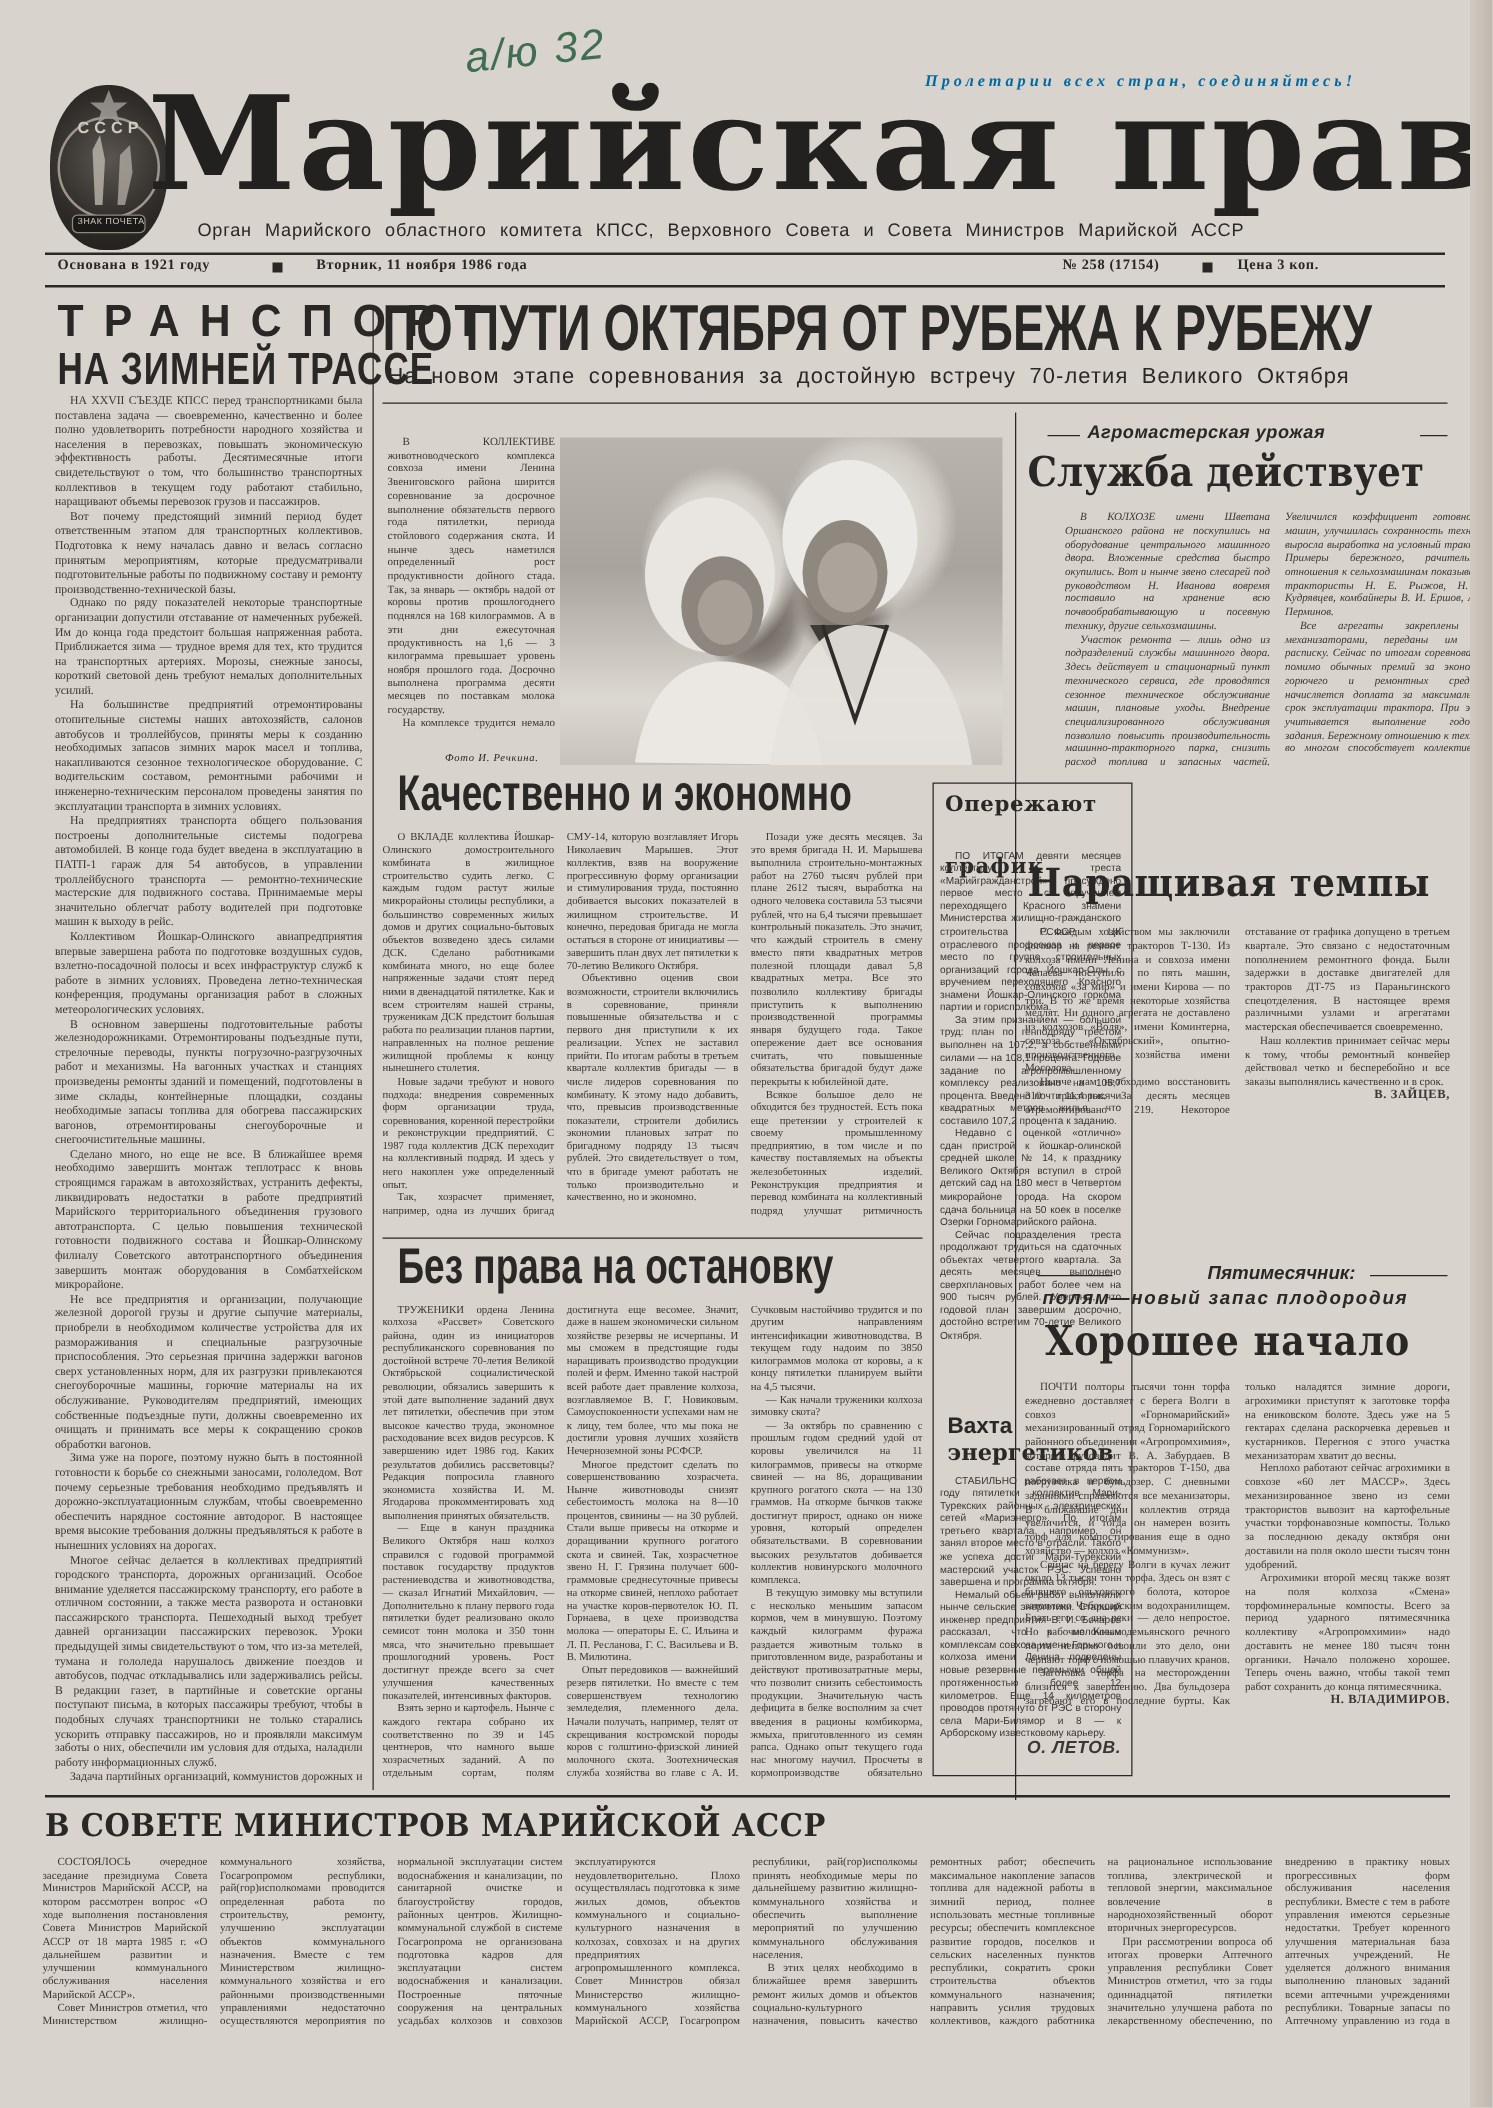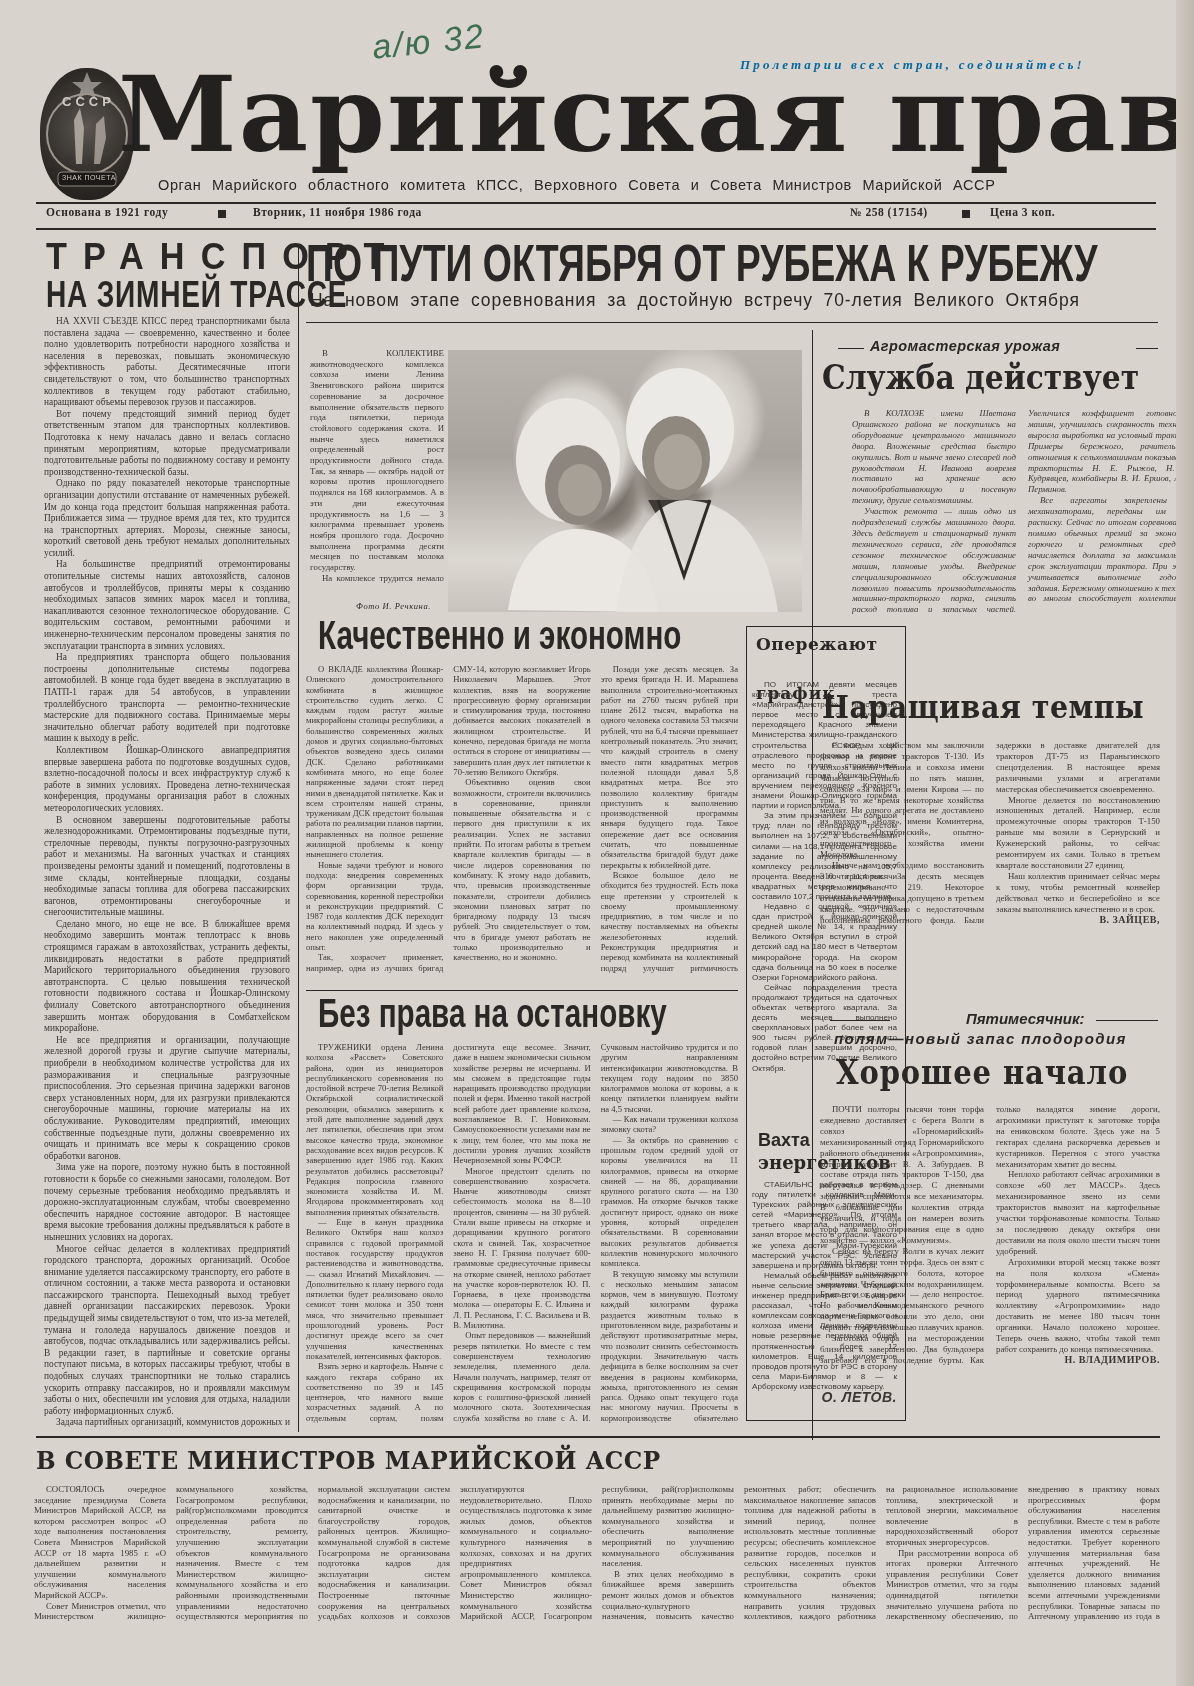--- a/index.html
+++ b/index.html
@@ -159,21 +159,20 @@
   <p>— За октябрь по сравнению с прошлым годом средний удой от коровы увеличился на 11 килограммов, привесы на откорме свиней — на 86, доращивании крупного рогатого скота — на 130 граммов. На откорме бычков также достигнут прирост, однако он ниже уровня, который определен обязательствами. В соревновании высоких результатов добивается коллектив новинурского молочного комплекса.</p>
   <p>В текущую зимовку мы вступили с несколько меньшим запасом кормов, чем в минувшую. Поэтому каждый килограмм фуража раздается животным только в приготовленном виде, разработаны и действуют противозатратные меры, что позволит снизить себестоимость продукции. Значительную часть дефицита в белке восполним за счет введения в рационы комбикорма, жмыха, приготовленного из семян рапса. Однако опыт текущего года нас многому научил. Просчеты в кормопроизводстве обязательно учтем. В частности, намечаем расширить площади белковосодержащих трав.</p>
 
 </div>
 
 <div class="abs" style="left:822px;top:688px;font-family:'DejaVu Serif',serif;font-weight:bold;font-size:31px;line-height:38px;white-space:nowrap;letter-spacing:0.5px;transform:scaleX(0.92);transform-origin:left top;">Наращивая темпы</div>
 
 <div class="col txt" style="left:820px;top:740px;width:340px;height:236px;column-count:2;column-gap:12px;font-size:8.8px;line-height:10.9px;">
   <p>С каждым хозяйством мы заключили договор на ремонт тракторов Т-130. Из колхоза имени Ленина и совхоза имени Чапаева поступило по пять машин, совхозов «За мир» и имени Кирова — по три. В то же время некоторые хозяйства медлят. Ни одного агрегата не доставлено из колхозов «Воля», имени Коминтерна, совхоза «Октябрьский», опытно-производственного хозяйства имени Мосолова.</p>
   <p>Нынче нам необходимо восстановить 310 тракторов. За десять месяцев отремонтировано 219. Некоторое отставание от графика допущено в третьем квартале. Это связано с недостаточным пополнением ремонтного фонда. Были задержки в доставке двигателей для тракторов ДТ-75 из Параньгинского спецотделения. В настоящее время различными узлами и агрегатами мастерская обеспечивается своевременно.</p>
-  <p>Многое делается по восстановлению изношенных деталей. Например, если промежуточные опоры тракторов Т-150 раньше мы возили в Сернурский и Куженерский районы, то сейчас ремонтируем их сами. Только в третьем квартале восстановили 27 единиц.</p>
   <p>Наш коллектив принимает сейчас меры к тому, чтобы ремонтный конвейер действовал четко и бесперебойно и все заказы выполнялись качественно и в срок.</p>
   <div class="sig">В. ЗАЙЦЕВ,</div>
 
 </div>
 
 <div class="abs" style="left:830px;top:1020px;width:60px;height:1px;background:#2a2826;"></div>
 <div class="abs sans" style="left:966px;top:1010px;font-size:15px;font-style:italic;font-weight:bold;">Пятимесячник:</div>
 <div class="abs" style="left:1096px;top:1020px;width:62px;height:1px;background:#2a2826;"></div>
 <div class="abs sans" style="left:834px;top:1030px;font-size:15px;font-style:italic;font-weight:bold;letter-spacing:1.4px;white-space:nowrap;">полям—новый запас плодородия</div>
 <div class="abs" style="left:836px;top:1052px;font-family:'DejaVu Serif',serif;font-weight:bold;font-size:33px;line-height:42px;white-space:nowrap;letter-spacing:1px;transform:scaleX(0.88);transform-origin:left top;">Хорошее начало</div>

